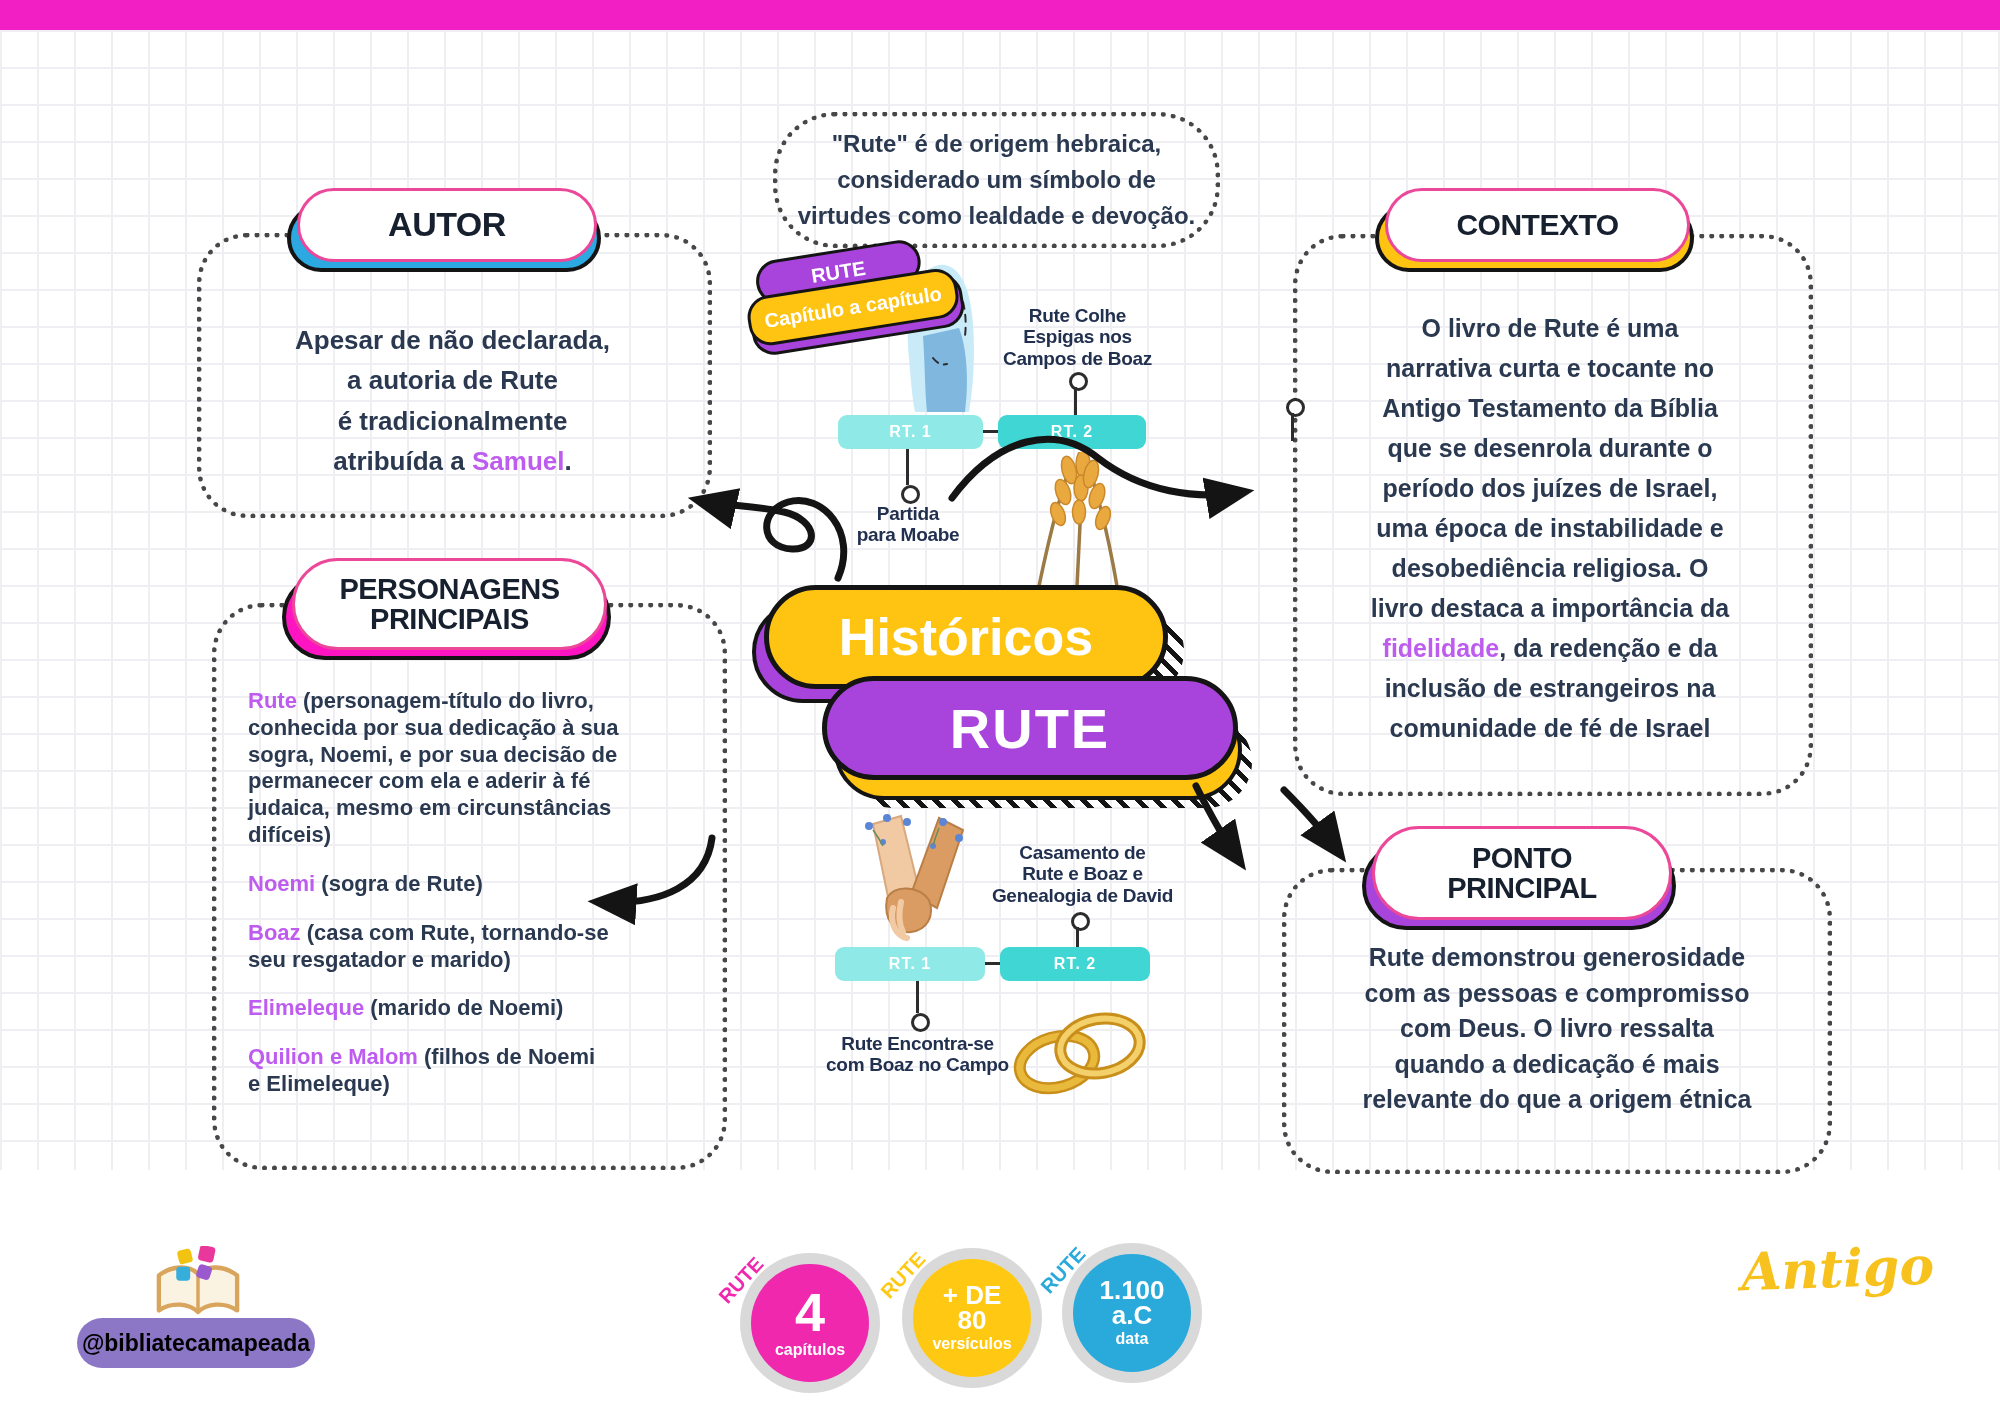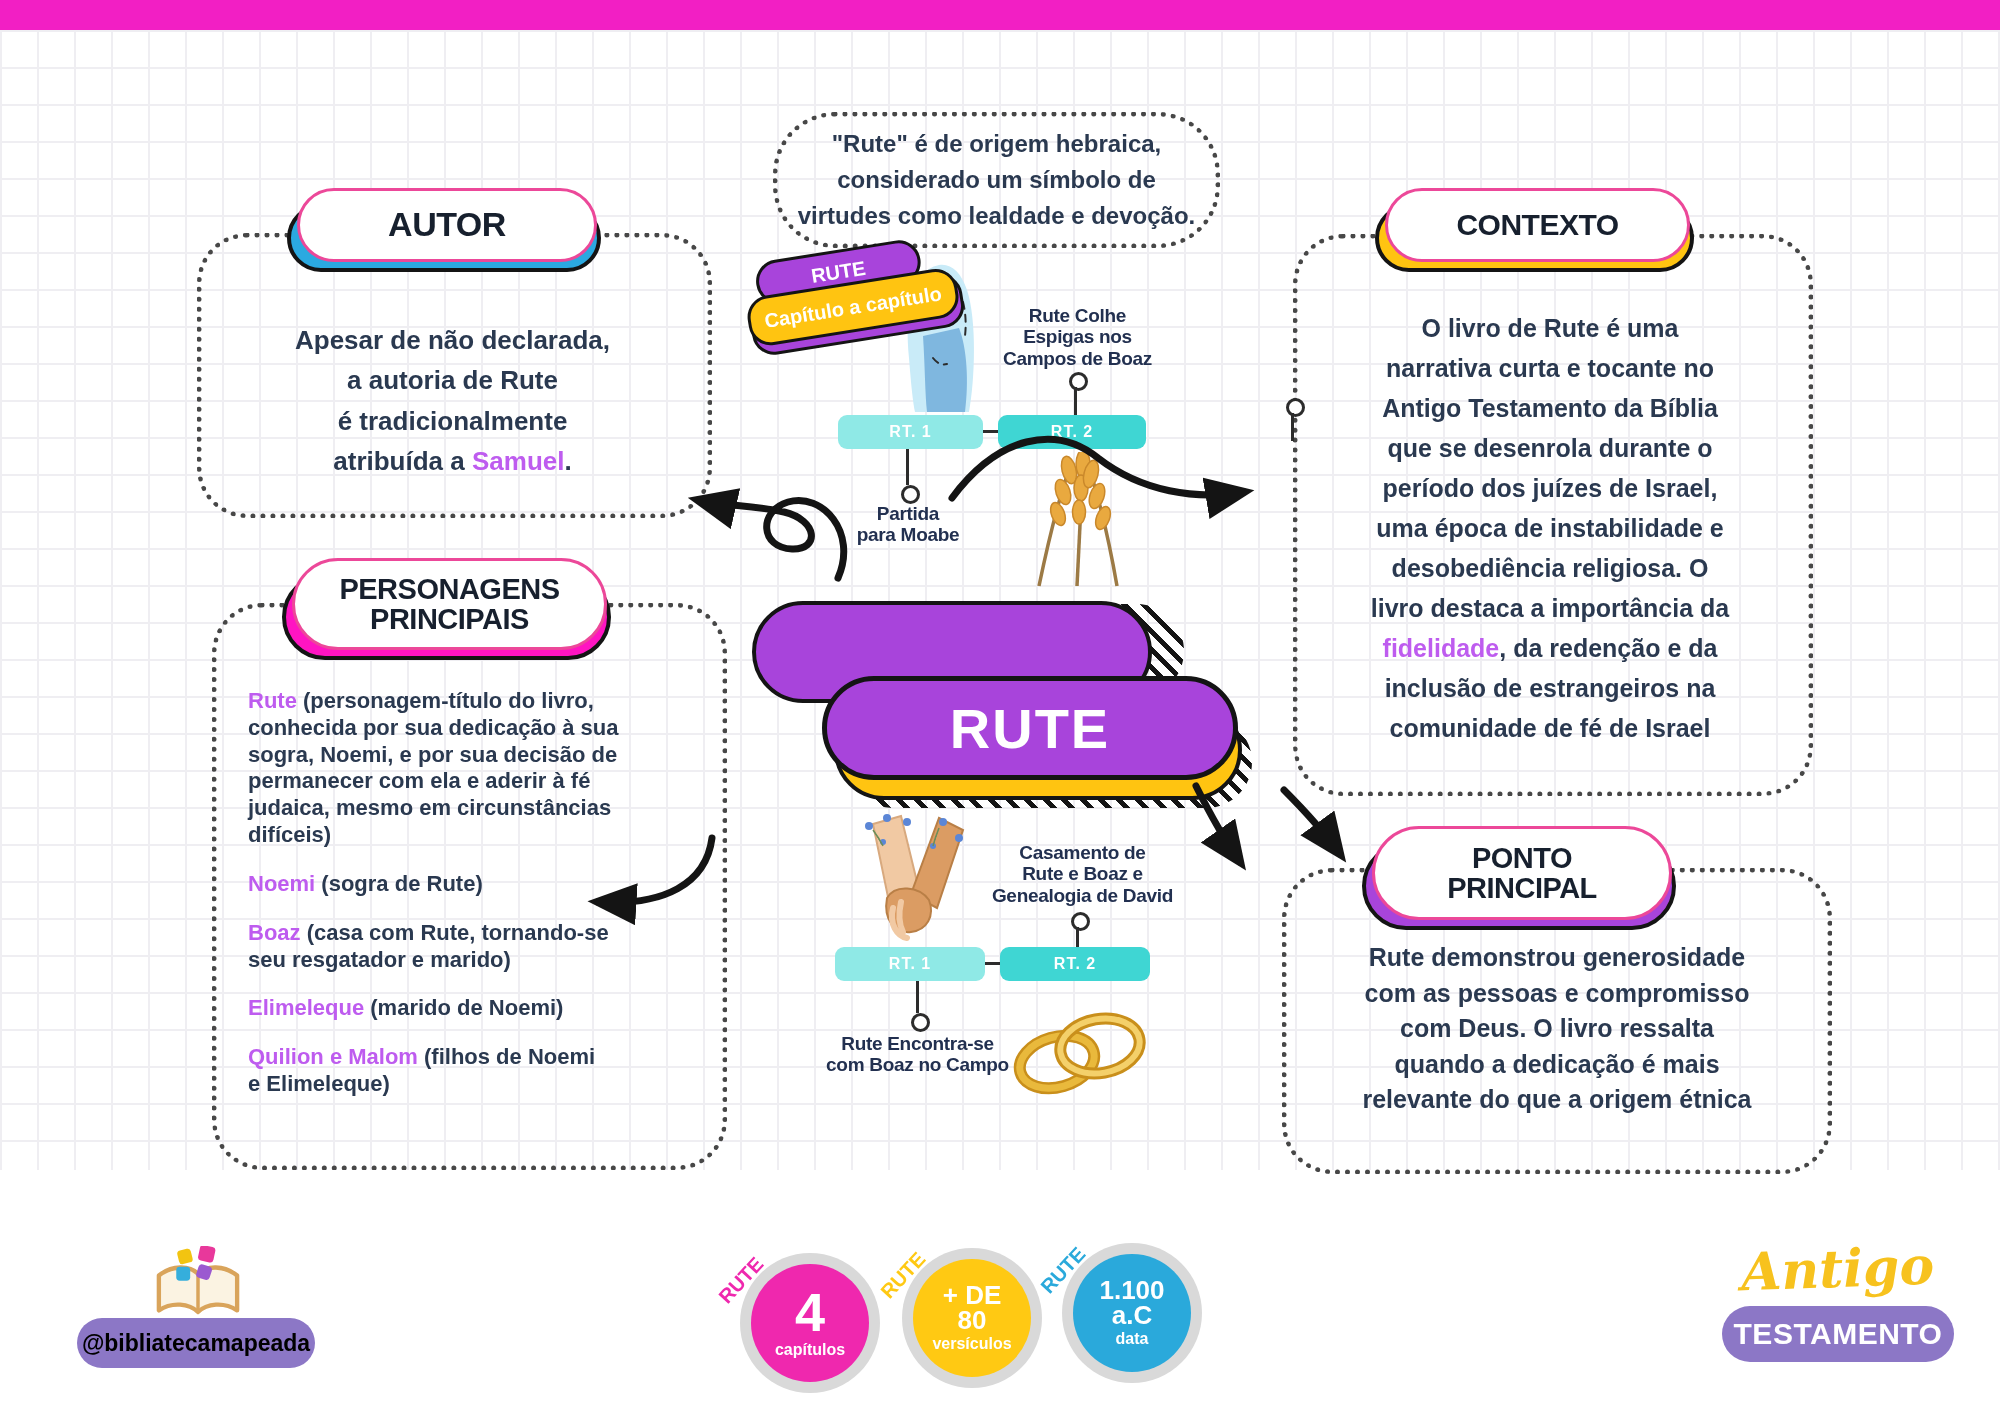--- a/index.html
+++ b/index.html
@@ -196,20 +196,23 @@
     </div>
   <div class="pin-line" style="left:906px;top:449px;height:36px;"></div>
   <div class="pin-dot" style="left:901px;top:485px;"></div>
   <div class="evt pre" style="left:828px;top:503px;width:160px;">Partida
 para Moabe</div>
 
   <div class="hatch" style="left:792px;top:604px;width:392px;height:94px;"></div>
   <div class="hatch" style="left:848px;top:716px;width:404px;height:92px;"></div>
   <div class="under-pill" style="left:752px;top:601px;width:392px;height:94px;background:#A844DB;"></div>
   <div class="under-pill" style="left:834px;top:700px;width:400px;height:92px;background:#FFC411;"></div>
+  <div class="cpill" style="left:764px;top:585px;width:394px;height:94px;background:#FFC411;border:5px solid #141414;">
+    <span class="cpill-text" style="font-size:52px;">Históricos</span>
+  </div>
   <div class="cpill" style="left:822px;top:676px;width:406px;height:94px;background:#A844DB;border:5px solid #141414;">
     <span class="cpill-text" style="font-size:56px;letter-spacing:2px;">RUTE</span>
   </div>
 
   <svg class="illus" style="left:843px;top:812px;" width="130" height="140" viewBox="0 0 130 140">
     <path d="M30 12 L58 4 L76 78 L46 90 Z" fill="#F1C9A3" stroke="#D8A97E" stroke-width="2"></path>
     <path d="M96 6 L120 18 L94 96 L68 82 Z" fill="#DB9C63" stroke="#B97F46" stroke-width="2"></path>
     <path d="M44 86 C40 108 52 122 68 120 C84 118 92 104 86 88 C76 74 52 72 44 86 Z" fill="#DB9C63" stroke="#B97F46" stroke-width="2"></path>
     <path d="M50 96 C46 112 54 124 64 126 M58 90 q-4 18 2 30" stroke="#F1C9A3" stroke-width="6" fill="none" stroke-linecap="round"></path>
     <g fill="#5B86D6">
@@ -302,16 +305,13 @@
       <rect x="56" y="0" width="18" height="18" rx="4" fill="#E8389B" transform="rotate(12 65 9)"></rect>
       <rect x="30" y="24" width="16" height="16" rx="4" fill="#35AEDC"></rect>
       <rect x="54" y="22" width="16" height="16" rx="4" fill="#9B59D0" transform="rotate(18 62 30)"></rect>
     </g>
   </svg>
   <div class="handle-pill">
       <span>@bibliatecamapeada</span>
     </div>
 
   <div class="brand-script">Antigo</div>
-  <div class="brand-pill">
-      <span>TESTAMENTO</span>
-    </div>
 </div>
 
 </body></html>

